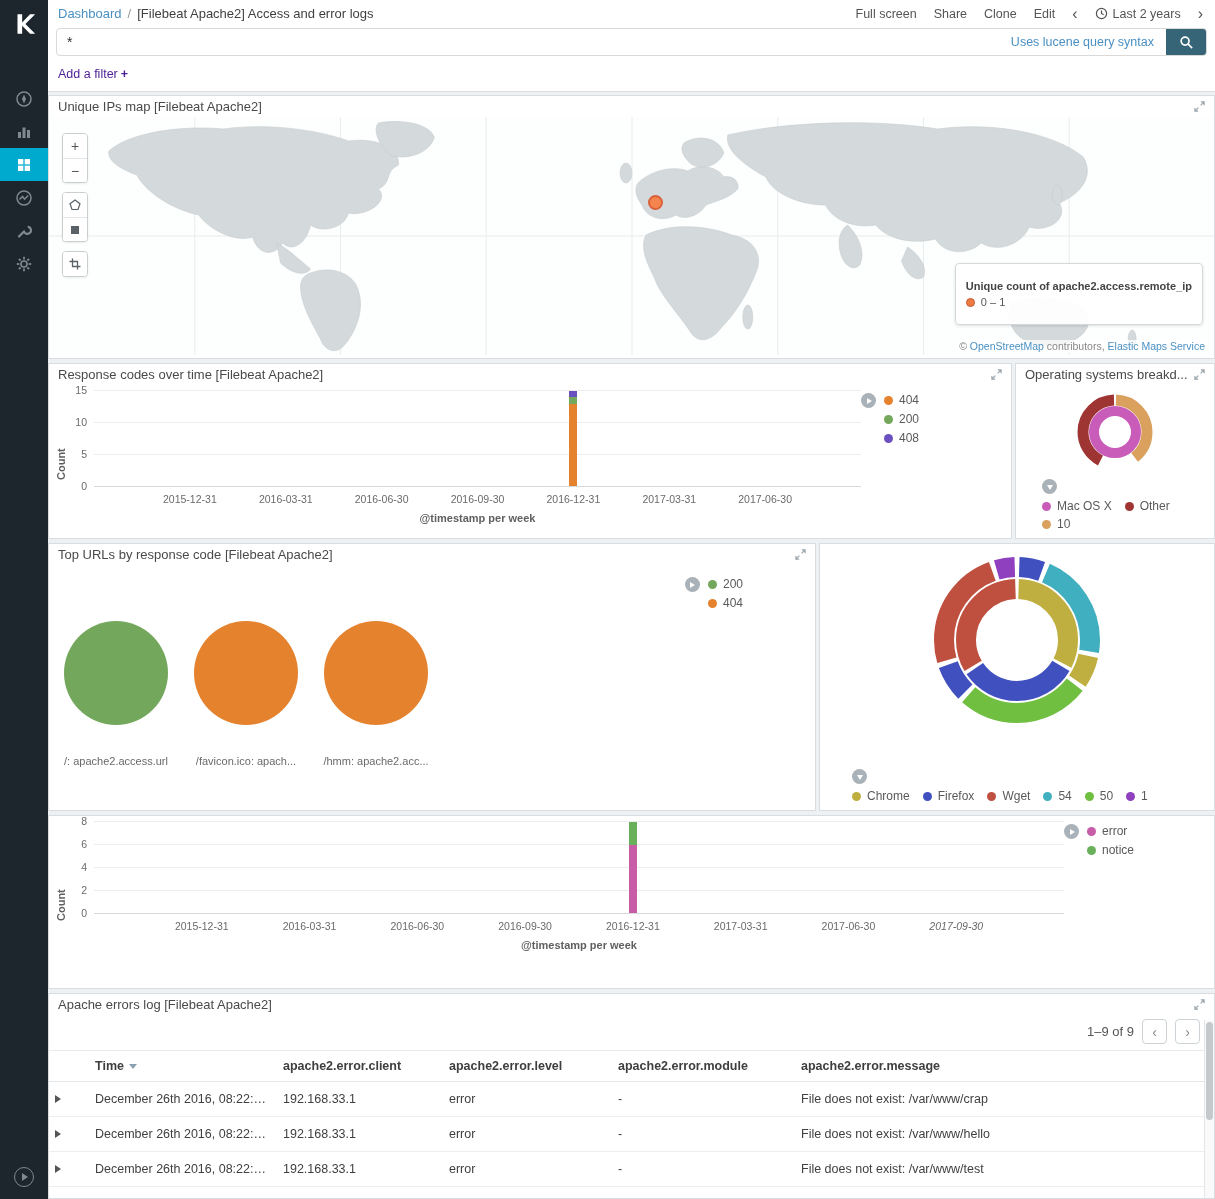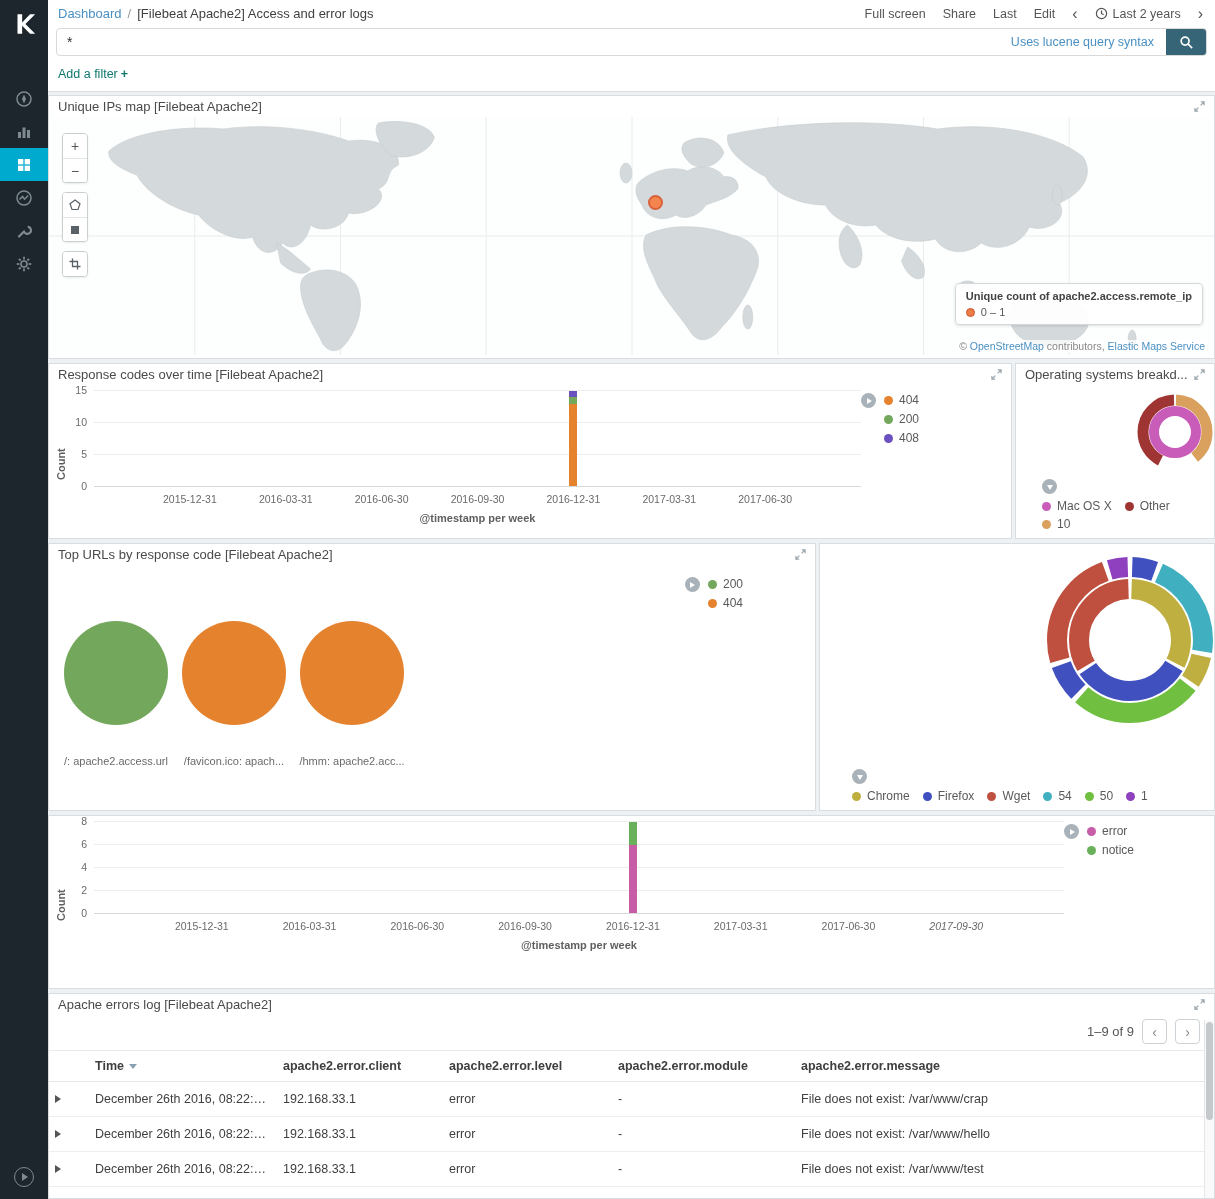--- a/index.html
+++ b/index.html
@@ -26,40 +26,40 @@
   .chev{font-size:16px;color:#555;cursor:pointer;line-height:1}
   .timepicker{display:flex;align-items:center;gap:5px;cursor:pointer;white-space:nowrap}
 
   .querybar{padding:1px 8px 3px}
   .qgroup{display:flex;align-items:center;border:1px solid #D9D9D9;border-radius:4px;height:28px;overflow:hidden;background:#fff}
   .qgroup input{flex:1;border:0;outline:0;font-size:14px;padding:0 10px;color:#333;font-family:inherit;min-width:0}
   .syntax{font-size:12.5px;color:#4A90C2;margin-right:12px;white-space:nowrap;text-decoration:none;cursor:pointer}
   .search-btn{width:40px;height:28px;background:#356577;border:0;display:flex;align-items:center;justify-content:center;cursor:pointer;flex:0 0 auto}
 
   .filterbar{padding:8px 10px 10px;border-bottom:1px solid #D8DCDE;font-size:12.5px}
-  .filterbar a{color:#0f766e;text-decoration:none;cursor:pointer}
+  .filterbar a{color:#4c1d95;text-decoration:none;cursor:pointer}
   .filterbar b{font-weight:bold;margin-left:3px}
 
   
   .dash{flex:1;background:#EEF1F3;padding:3px 0 0 0;display:flex;flex-direction:column;gap:4px;overflow:hidden}
   .row{display:flex;gap:3px}
   .panel{background:#fff;border:1px solid #D9DDE0;display:flex;flex-direction:column;min-width:0}
   .panel-head{display:flex;align-items:center;justify-content:space-between;padding:3px 9px;font-size:13px;color:#4a4a4a;flex:0 0 auto}
   .panel-title{white-space:nowrap;overflow:hidden;text-overflow:ellipsis}
   .expand-icon{flex:0 0 auto;margin-left:6px;cursor:pointer;display:flex}
 
   
   .map-body{position:relative;height:238px;background:#FDFDFD;overflow:hidden;cursor:grab}
   .map-svg{position:absolute;inset:0;width:100%;height:100%}
   .map-controls{position:absolute;top:16px;left:13px;display:flex;flex-direction:column;gap:9px}
   .ctl-group{display:flex;flex-direction:column;border:1px solid #C9CED1;border-radius:4px;overflow:hidden;box-shadow:0 1px 2px rgba(0,0,0,.08);background:#fff}
   .ctl{width:24px;height:24px;background:#fff;display:flex;align-items:center;justify-content:center;font-size:14px;color:#555;cursor:pointer}
   .ctl + .ctl{border-top:1px solid #E2E5E7}
   .map-marker{position:absolute;left:599px;top:78px;width:15px;height:15px;border-radius:50%;background:#F5854F;border:2.5px solid #D9623B;cursor:pointer}
-  .map-legend{position:absolute;right:11px;bottom:30px;background:rgba(255,255,255,.94);border:1px solid #D5D8DA;border-radius:4px;padding:6px 10px;font-size:11px;color:#555;box-shadow:0 1px 3px rgba(0,0,0,.12)}
+  .map-legend{position:absolute;right:11px;bottom:30px;background:rgba(255,255,255,.94);border:1px solid #D5D8DA;border-radius:4px;padding:16px 10px;font-size:11px;color:#555;box-shadow:0 1px 3px rgba(0,0,0,.12)}
   .map-legend .t{font-weight:bold;margin-bottom:4px;color:#444}
   .map-legend .r{display:flex;align-items:center;gap:6px}
   .dot{width:9px;height:9px;border-radius:50%;display:inline-block;flex:0 0 auto}
   .map-attrib{position:absolute;right:6px;bottom:3px;font-size:10.5px;color:#888;background:rgba(255,255,255,.75);padding:0 3px;white-space:nowrap}
   .map-attrib a{color:#4A90C2;text-decoration:none;cursor:pointer}
 
   
   .vis-body{display:flex;flex:1;padding:6px 8px 0 4px;min-height:0}
   .bchart{flex:1;display:flex;min-width:0}
   .ylab{writing-mode:vertical-rl;transform:rotate(180deg);font-size:11px;color:#5f5f5f;display:flex;align-items:center;justify-content:center;width:15px;font-weight:bold}
@@ -84,28 +84,28 @@
   .tri-right{border-top:3.5px solid transparent;border-bottom:3.5px solid transparent;border-left:5px solid #fff;margin-left:1px}
   .tri-down{border-left:3.5px solid transparent;border-right:3.5px solid transparent;border-top:5px solid #fff;margin-top:1px}
   .legend-items-v{display:flex;flex-direction:column;gap:5px}
   .legend-item{display:flex;align-items:center;gap:6px;cursor:pointer;white-space:nowrap}
 
   .legend-h{margin-top:auto;padding:0 8px 7px 26px;align-self:stretch}
   .legend-h .legend-toggle{margin-bottom:5px}
   .legend-items-h{display:flex;flex-wrap:wrap;gap:4px 13px;font-size:12px;color:#5a5a5a}
 
   
-  .donut-body{display:flex;flex-direction:column;align-items:flex-end;flex:1;min-height:0}
+  .donut-body{display:flex;flex-direction:column;align-items:center;flex:1;min-height:0}
   #os-donut{margin-top:8px}
   #browsers-donut{margin-top:12px}
 
   
   .urls-body{position:relative;flex:1}
   .urls-legend{position:absolute;top:12px;right:72px;display:flex;gap:8px;font-size:12px;color:#5a5a5a}
-  .pies-row{display:flex;padding:56px 0 0 15px;gap:14px}
+  .pies-row{display:flex;padding:56px 0 0 15px;gap:26px}
   .pie-item{width:104px;display:flex;flex-direction:column;align-items:center}
   .pie-circle{width:104px;height:104px;border-radius:50%;cursor:pointer}
   .pie-label{margin-top:30px;font-size:11px;color:#6a6a6a;white-space:nowrap;max-width:120px;overflow:hidden;text-overflow:ellipsis}
 
   
   .panel-table{flex:1;position:relative;overflow:hidden}
   .pag-row{display:flex;justify-content:flex-end;align-items:center;gap:8px;padding:4px 14px 6px;font-size:13px;color:#555}
   .page-btn{width:25px;height:25px;border:1px solid #CDD2D6;border-radius:4px;background:#fff;color:#888;font-size:14px;display:flex;align-items:center;justify-content:center;cursor:pointer;line-height:1}
   table.errors{width:100%;border-collapse:collapse;font-size:12.5px;color:#3f3f3f;table-layout:fixed}
   table.errors th{font-weight:bold;text-align:left;padding:8px 6px;border-top:1px solid #E8EAEC;border-bottom:1px solid #E4E7E9;cursor:pointer;white-space:nowrap}
@@ -185,21 +185,21 @@
 
   <div class="main">
 
     <header class="topbar">
       <div class="breadcrumbs">
         <a>Dashboard</a><span class="sep">/</span><span>[Filebeat Apache2] Access and error logs</span>
       </div>
       <div class="topbar-actions">
         <span class="action">Full screen</span>
         <span class="action">Share</span>
-        <span class="action">Last</span>
+        <span class="action">Clone</span>
         <span class="action">Edit</span>
         <span class="chev">‹</span>
         <span class="timepicker">
           <svg width="13" height="13" viewBox="0 0 14 14">
               <circle cx="7" cy="7" r="5.5" fill="none" stroke="#555" stroke-width="1.3"></circle>
               <path d="M7 3.8 V7 L9.3 8.3" fill="none" stroke="#555" stroke-width="1.3"></path>
             </svg>
           <span>Last 2 years</span>
         </span>
         <span class="chev">›</span>

